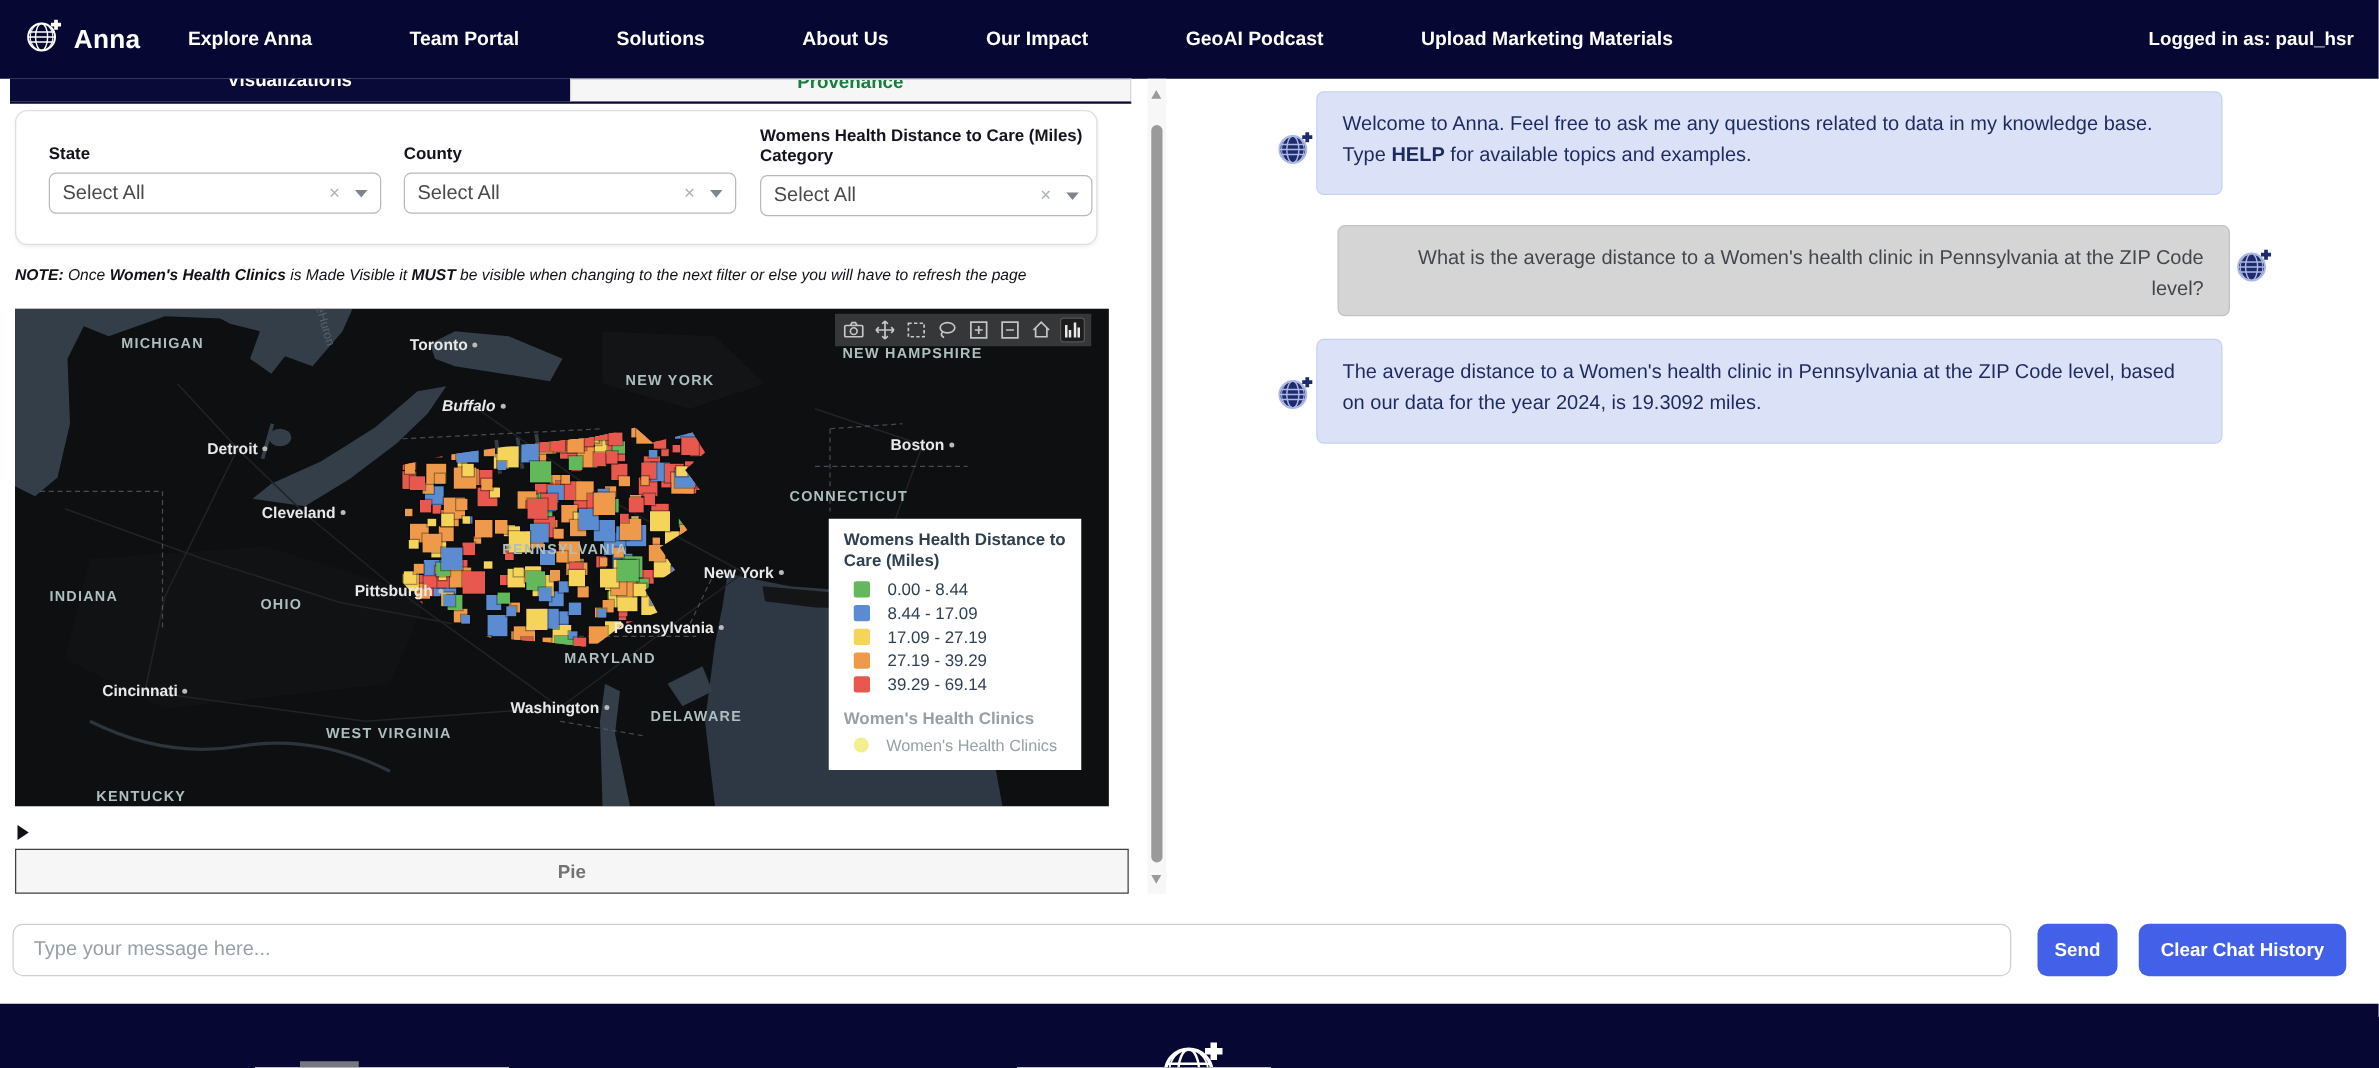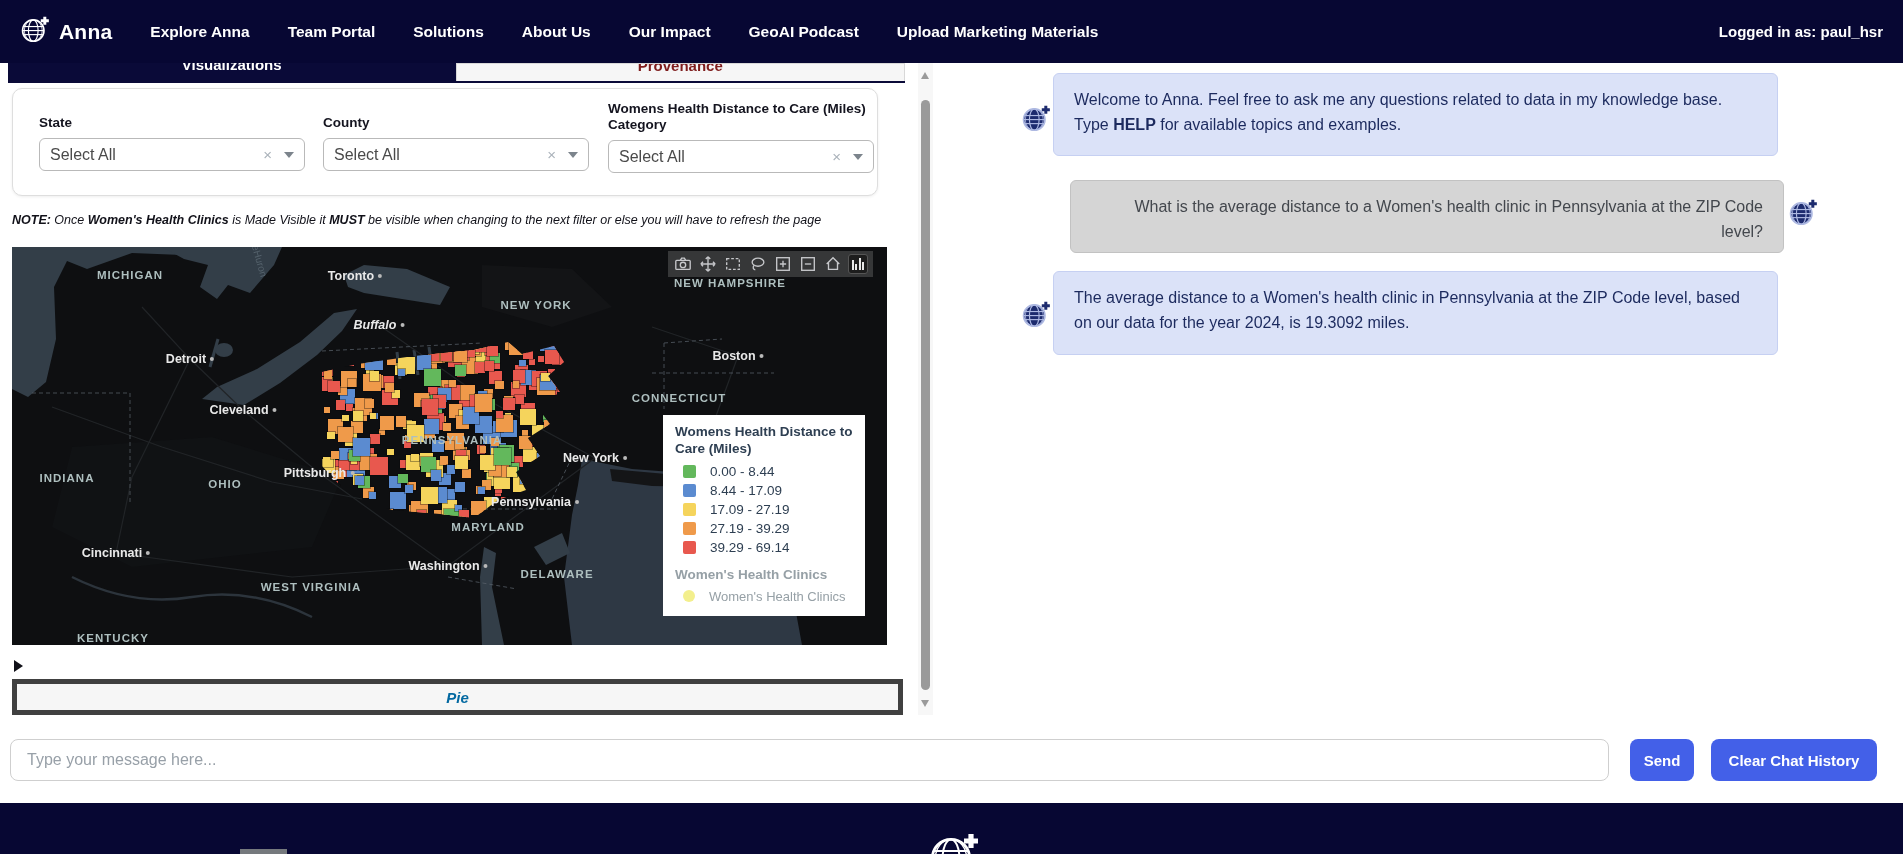--- a/index.html
+++ b/index.html
@@ -5,31 +5,31 @@
   * { margin:0; padding:0; box-sizing:border-box; }
   html,body { width:1903px; height:854px; overflow:hidden; background:#ffffff;
               font-family:"Liberation Sans", sans-serif; }
   #canvas { position:relative; width:1903px; height:706px; }
 
   
   .navbar { position:absolute; left:0; top:0; width:1903px; height:63px; background:#070733;
             color:#fff; display:flex; align-items:center; padding:0 20px; }
   .brand-wrap { display:flex; align-items:center; }
   .brand { font-size:21px; font-weight:bold; margin-left:9px; letter-spacing:.2px; }
-  .nav-items { display:flex; align-items:center; }
+  .nav-items { display:flex; align-items:center;gap:40px; }
   .nav-item { margin-left:38px; font-size:15.5px; font-weight:bold; cursor:pointer; white-space:nowrap; }
   .logged { margin-left:auto; font-size:15px; font-weight:600; }
 
   
   .top-tabs { position:absolute; left:8px; top:63px; width:897px; height:20px; display:flex;
               border-bottom:2px solid #0a0a38; }
   .ttab { flex:1; position:relative; overflow:hidden; font-size:15px; font-weight:bold; text-align:center; cursor:pointer; }
   .ttab span { position:absolute; left:0; right:0; top:-7px; }
   .ttab.active { background:#0a0a38; color:#fff; }
-  .ttab.inactive { background:#f6f6f6; color:#7f1d1d; border:1px solid #d8d8d8; border-bottom:none; }
+  .ttab.inactive { background:#f6f6f6; color:#15803d; border:1px solid #d8d8d8; border-bottom:none; }
 
   
   .filter-card { position:absolute; left:12px; top:88px; width:866px; height:108px; background:#fff;
                  border:1px solid #dedede; border-radius:10px; box-shadow:0 1px 3px rgba(0,0,0,.07); }
   .filter { position:absolute; top:12px; }
   .filter:nth-child(1){ left:26px;  width:266px; }
   .filter:nth-child(2){ left:310px; width:266px; }
   .filter:nth-child(3){ left:595px; width:266px; }
   .filter-label { font-size:13.5px; font-weight:600; color:#14141f; line-height:1.2; }
   .filter:nth-child(-n+2) .filter-label { margin-top:14px; }
@@ -72,21 +72,21 @@
   .legend-section { font-weight:bold; color:#96a0a6; margin-top:12px; }
   .legend-point { display:flex; align-items:center; margin:7px 0 0 8px; color:#96a0a6; font-size:13px; cursor:pointer; }
   .legend-point .pt { width:12px; height:12px; border-radius:50%; background:#f3ef8d; margin-right:14px; flex:none; }
 
   
   .play-arrow { position:absolute; left:14px; top:660px; width:0; height:0;
                 border-top:6px solid transparent; border-bottom:6px solid transparent; border-left:9px solid #101018; cursor:pointer; }
   .bottom-tabs { position:absolute; left:12px; top:679px; width:891px; height:36px; display:flex; }
   .btab { flex:1; display:flex; align-items:center; justify-content:center; font-size:15px; font-weight:bold; cursor:pointer; }
   .btab.active { background:#0a0a38; color:#fff; }
-  .btab.inactive { background:#f6f6f6; color:#0369a1; border:5px solid #404040;font-style:italic; }
+  .btab.inactive { background:#f6f6f6; color:#737373; border:1px solid #404040; }
 
   
   .panel-scrollbar { position:absolute; left:918px; top:63px; width:15px; height:652px; background:#f7f7f7; }
   .sb-thumb { position:absolute; left:3px; top:37px; width:9px; height:590px; background:#9a9a9a; border-radius:5px; cursor:pointer; }
   .sb-up, .sb-down { position:absolute; left:3px; width:0; height:0; border-left:4.5px solid transparent; border-right:4.5px solid transparent; cursor:pointer; }
   .sb-up { top:9px; border-bottom:7px solid #9a9a9a; }
   .sb-down { bottom:8px; border-top:7px solid #9a9a9a; }
 
   
   .bubble { position:absolute; border-radius:6px; font-size:16px; line-height:1.55; padding:14px 20px; }

